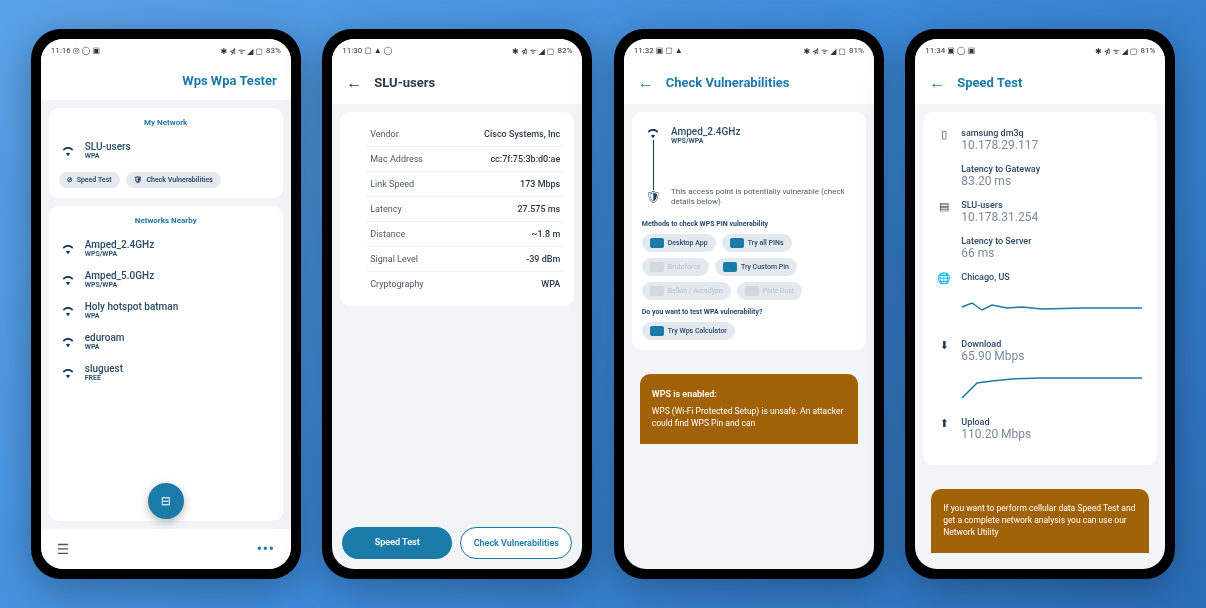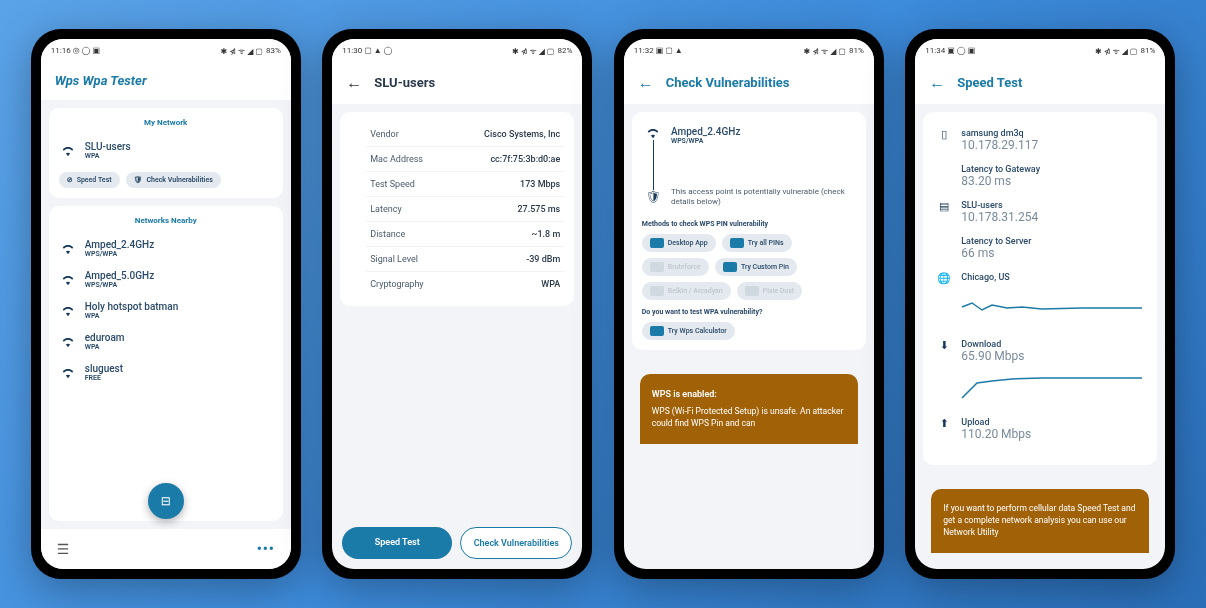--- a/index.html
+++ b/index.html
@@ -2,21 +2,21 @@
 <html><head>
 <meta charset="utf-8">
 <style>
 * { box-sizing: border-box; margin: 0; padding: 0; font-family: -apple-system, Roboto, Arial, sans-serif; }
 body { background: linear-gradient(135deg, #5ba3e8 0%, #3d8bdb 50%, #2a6eb8 100%); width: 1206px; height: 608px; display: flex; justify-content: space-around; align-items: center; padding: 20px; }
 .phone { width: 270px; height: 550px; background: #000; border-radius: 30px; padding: 10px; position: relative; box-shadow: 0 10px 40px rgba(0,0,0,0.3); }
 .screen { width: 100%; height: 100%; background: #f2f4f8; border-radius: 22px; overflow: hidden; position: relative; display: flex; flex-direction: column; }
 .statusbar { height: 22px; background: #fff; display: flex; justify-content: space-between; align-items: center; padding: 0 10px; font-size: 8px; color: #333; }
 .statusbar .right { display: flex; gap: 3px; align-items: center; }
 .appbar { background: #fff; padding: 12px 14px; display: flex; align-items: center; gap: 12px; }
-.appbar.center { justify-content: flex-start; font-style: italic; }
+.appbar.center { justify-content: flex-end; }
 .appbar .back { font-size: 16px; color: #1a7aa8; cursor: pointer; }
 .appbar .title { font-size: 13px; font-weight: 700; color: #1a7aa8; }
 .content { flex: 1; overflow: hidden; padding: 8px; display: flex; flex-direction: column; gap: 8px; }
 .card { background: #fff; border-radius: 10px; padding: 10px; }
 .section-title { font-size: 8px; font-weight: 700; color: #1a7aa8; text-align: center; margin-bottom: 8px; }
 .net-row { display: flex; align-items: center; gap: 10px; padding: 6px 2px; }
 .wifi-icon { width: 14px; height: 14px; color: #1a3a5a; }
 .net-info { flex: 1; }
 .net-name { font-size: 10px; color: #2a4a6a; font-weight: 500; }
 .net-sub { font-size: 7px; color: #2a4a6a; font-weight: 600; }
@@ -166,21 +166,21 @@
     <div class="card">
       <div class="detail-row">
             <span>Vendor</span>
             <span class="val">Cisco Systems, Inc</span>
           </div>
       <div class="detail-row">
             <span>Mac Address</span>
             <span class="val">cc:7f:75:3b:d0:ae</span>
           </div>
       <div class="detail-row">
-            <span>Test Speed</span>
+            <span>Link Speed</span>
             <span class="val">173 Mbps</span>
           </div>
       <div class="detail-row">
             <span>Latency</span>
             <span class="val">27.575 ms</span>
           </div>
       <div class="detail-row">
             <span>Distance</span>
             <span class="val">~1.8 m</span>
           </div>

